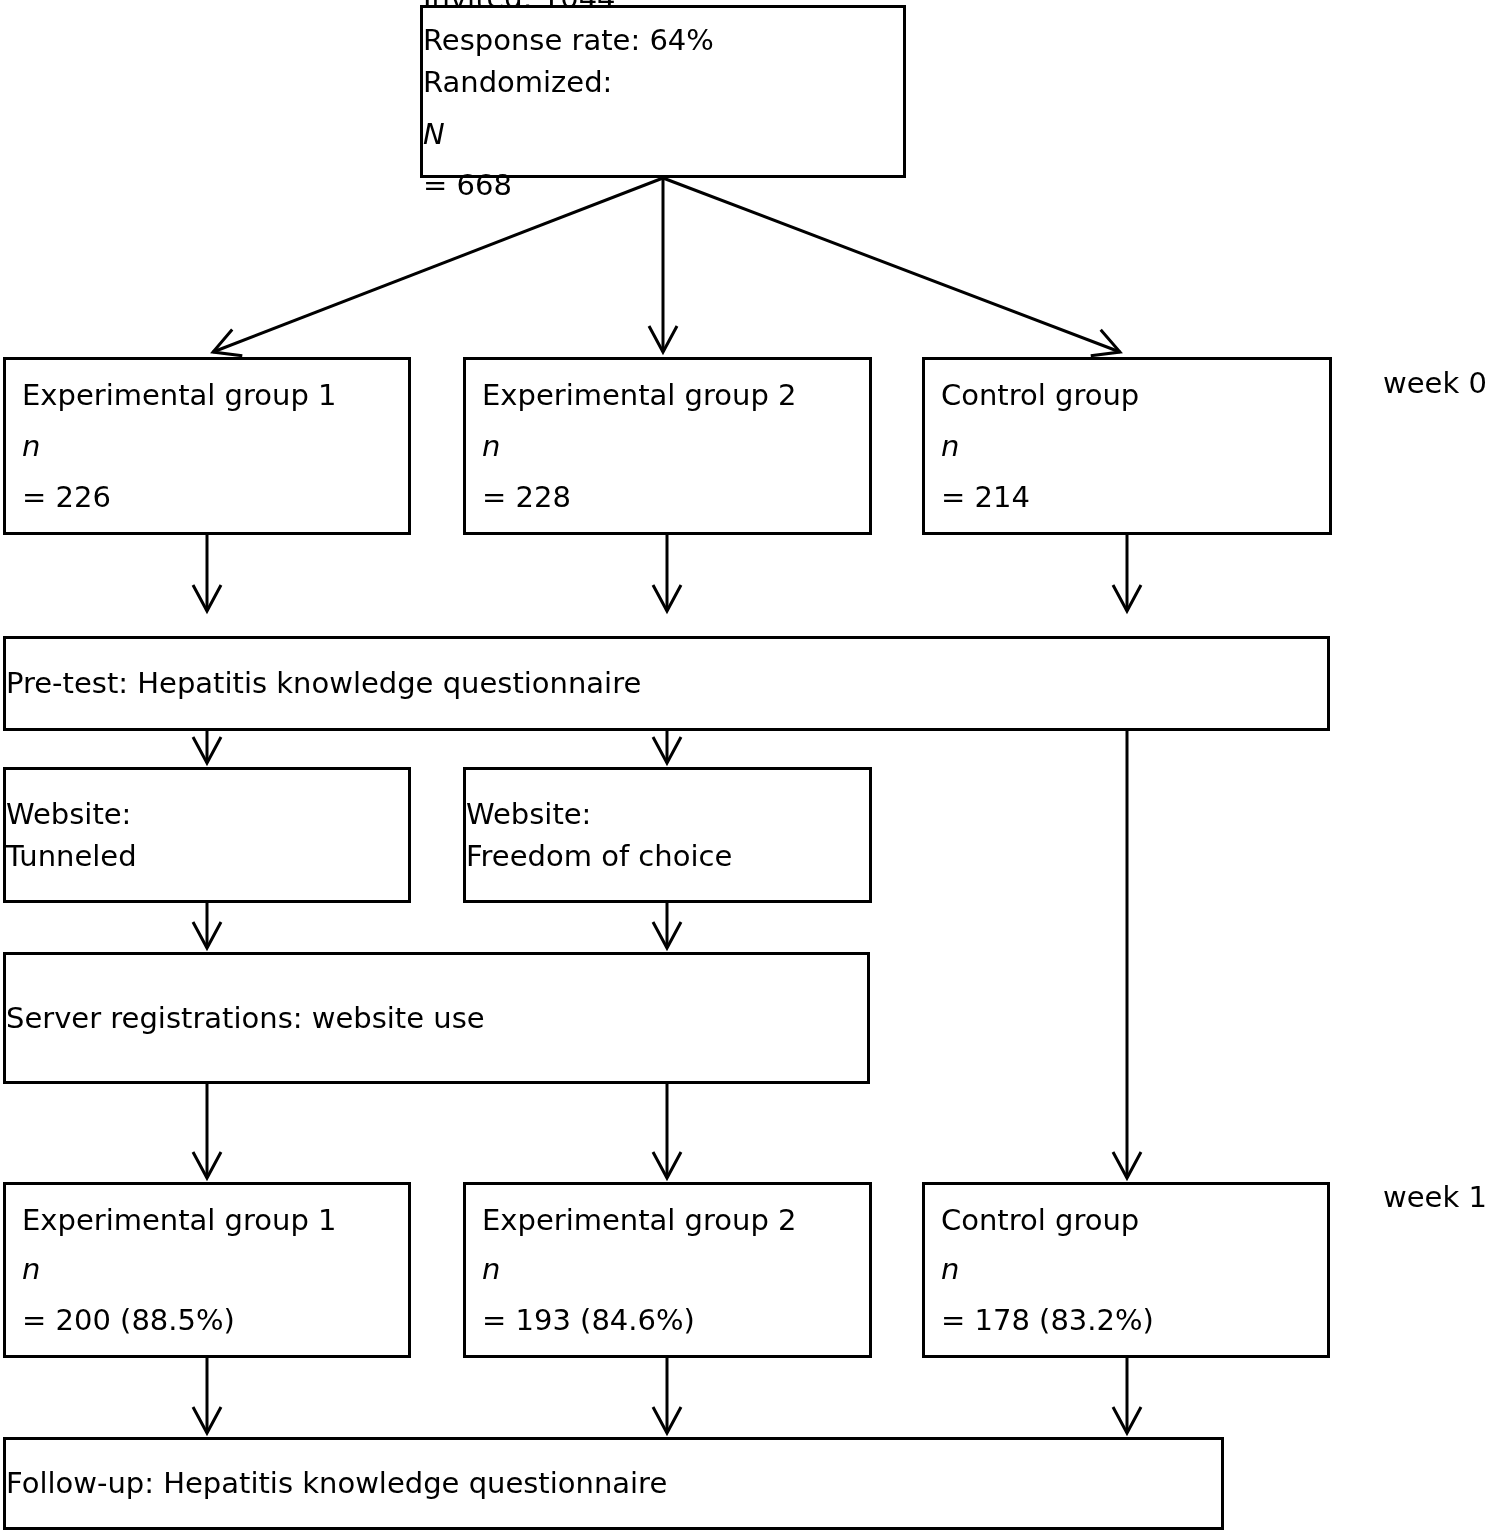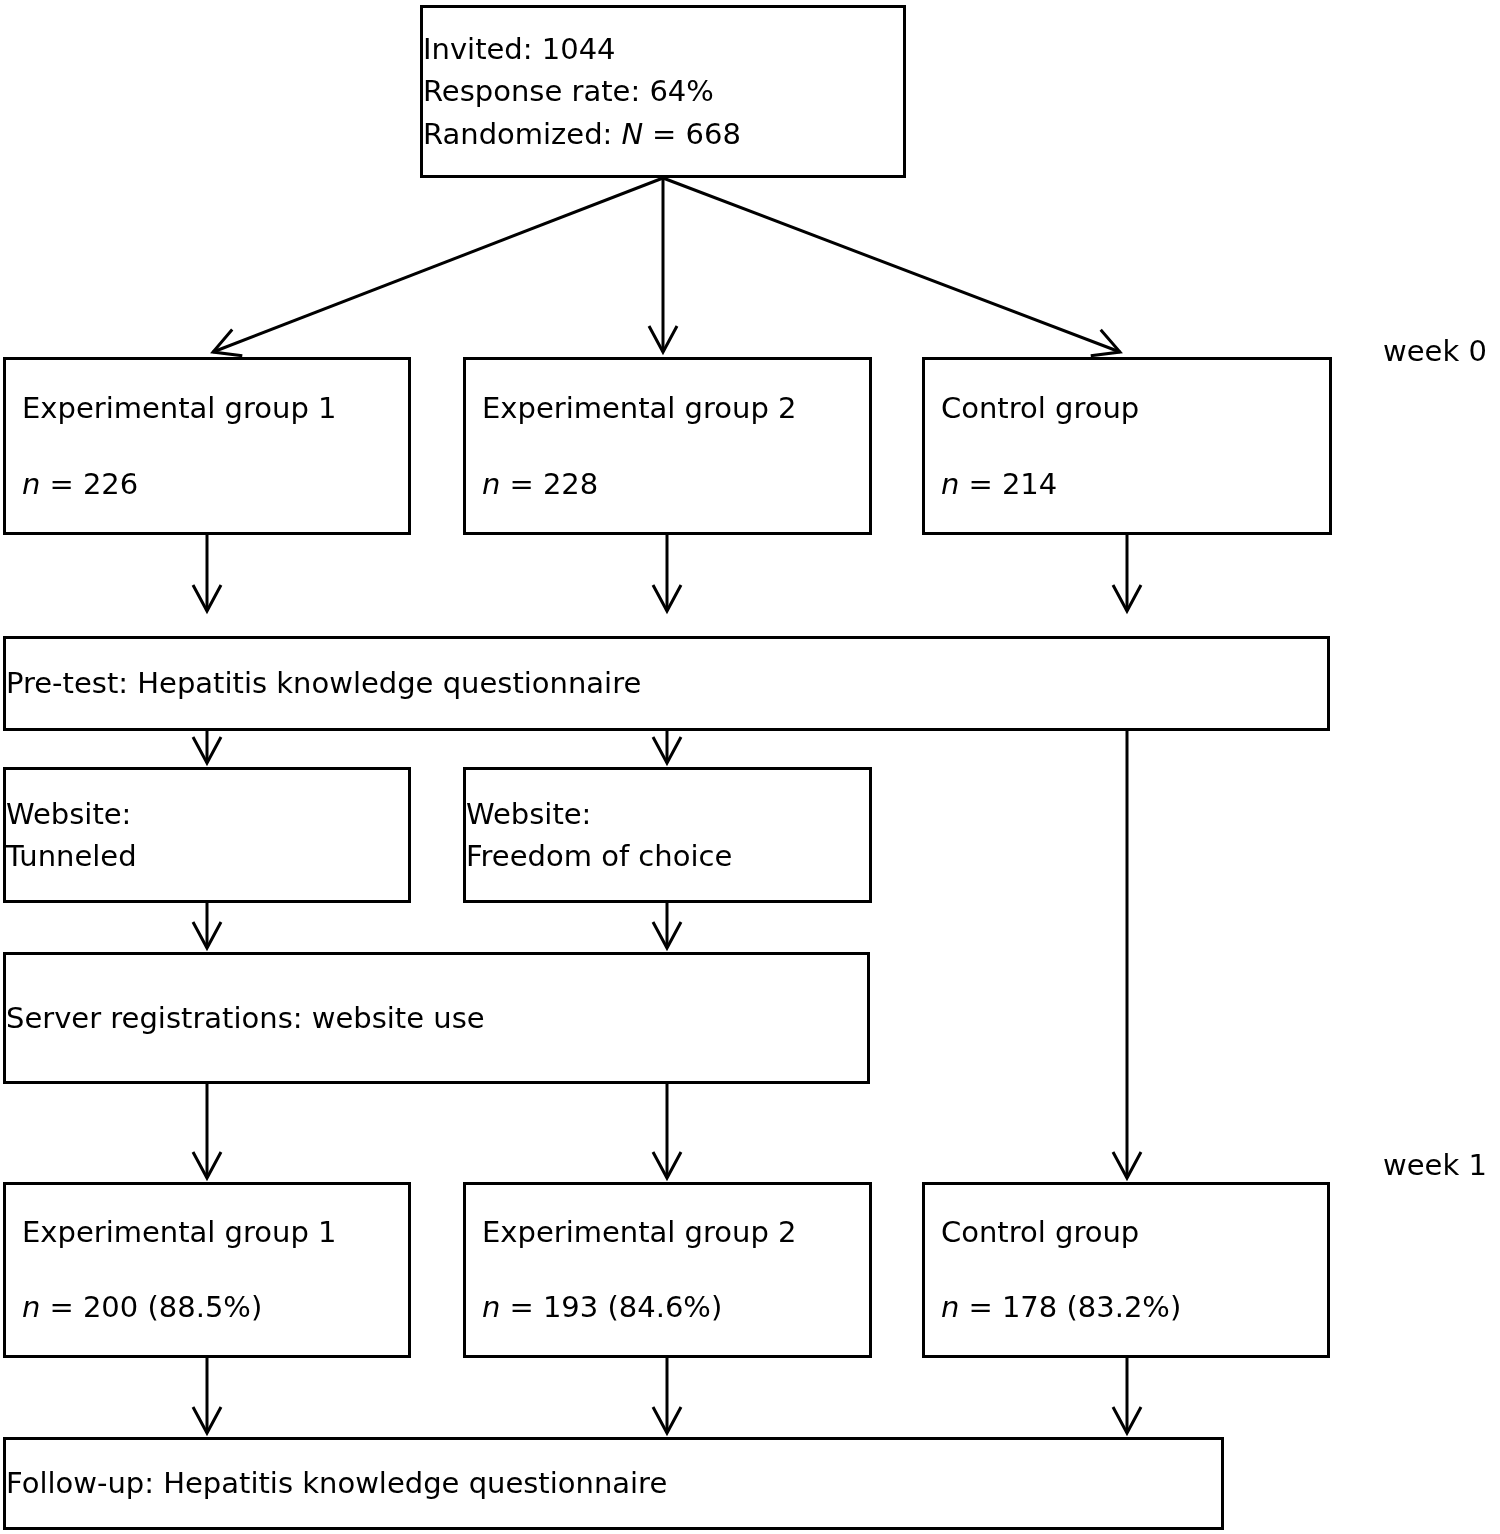--- a/index.html
+++ b/index.html
@@ -25,29 +25,30 @@
     display: flex;
     flex-direction: column;
     align-items: flex-start;
     justify-content: center;
     text-align: center;
     line-height: 1.45;
   }
   .group-box { justify-content: space-around; padding: 10px 16px; }
   .mixed-line {
     display: flex;
-    flex-direction: row;
+    flex-direction: column;
     align-items: baseline;
     justify-content: center;
     gap: 9px;
   }
   .var { font-style: italic; }
   .week-label {
     position: absolute;
     white-space: nowrap;
+    margin-top: 32px;
   }
 </style>
 </head>
 <body>
 
 <div class="canvas">
 
   <svg class="arrows" width="1500" height="1534" aria-hidden="true">
     <defs>
       <marker id="ah" markerUnits="userSpaceOnUse" markerWidth="34" markerHeight="36" refX="29" refY="17" orient="auto">

